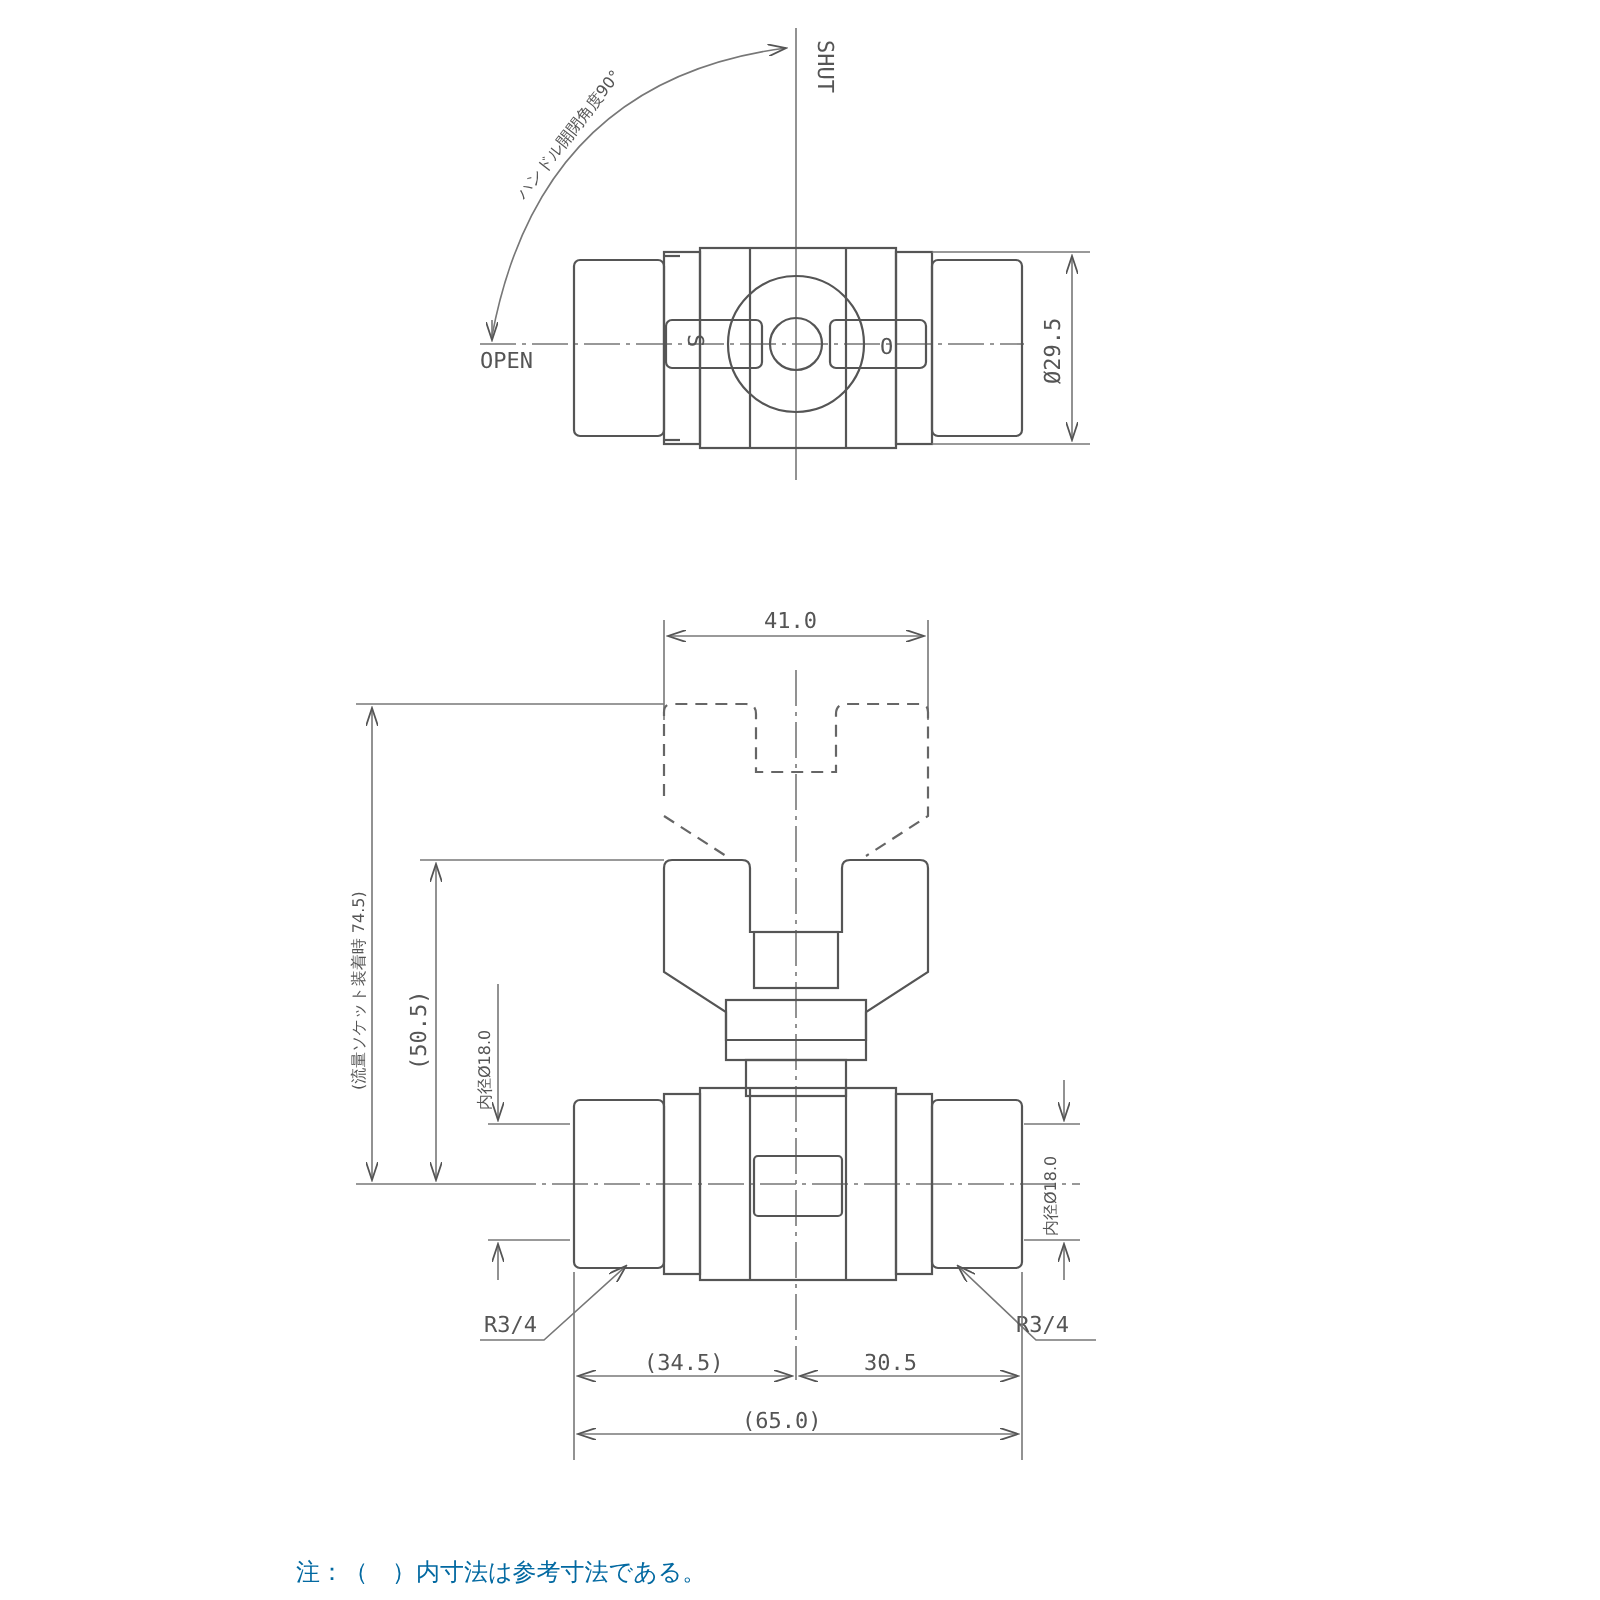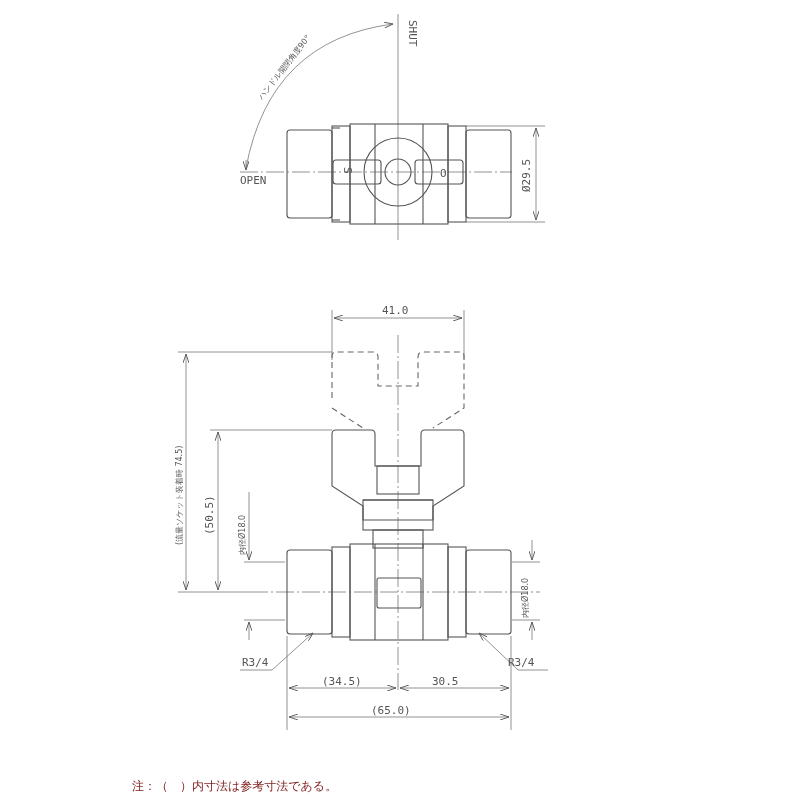--- a/index.html
+++ b/index.html
@@ -4,21 +4,21 @@
 <style>
   html, body { margin: 0; padding: 0; background: #ffffff; }
   body { width: 800px; height: 800px; position: relative; overflow: hidden; font-family: "DejaVu Sans", sans-serif; }
   svg { position: absolute; left: 0; top: 0; }
   .ln { stroke: #555; stroke-width: 1.1; fill: none; }
   .lt { stroke: #777; stroke-width: 0.8; fill: none; }
   .ds { stroke: #666; stroke-width: 1.1; fill: none; stroke-dasharray: 6 4; }
   .cl { stroke: #777; stroke-width: 0.8; fill: none; stroke-dasharray: 18 3 2 3; }
   .tx { fill: #555; font-family: "DejaVu Sans Mono", monospace; font-size: 11px; }
   .txs { fill: #555; font-family: "DejaVu Sans", sans-serif; font-size: 8px; }
-  .note { position: absolute; left: 132px; top: 778px; font-size: 12px; color: #7f1d1d; font-family: "DejaVu Sans", sans-serif; }
+  .note { position: absolute; left: 148px; top: 778px; font-size: 12px; color: #0369a1; font-family: "DejaVu Sans", sans-serif; }
 </style>
 </head>
 <body>
 
 <svg width="800" height="800" viewBox="0 0 800 800">
   <defs>
     <marker id="ar" markerWidth="10" markerHeight="6" refX="9" refY="3" orient="auto" markerUnits="userSpaceOnUse">
       <path d="M0,0 L9,3 L0,6" fill="none" stroke="#555" stroke-width="0.9"></path>
     </marker>
   </defs>

